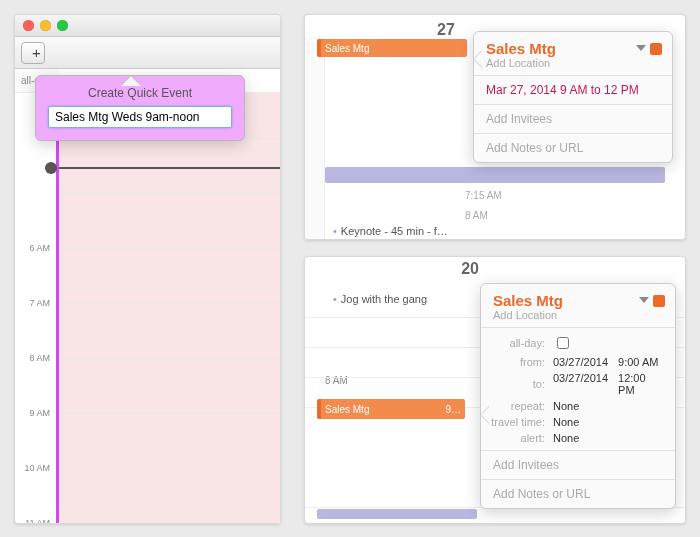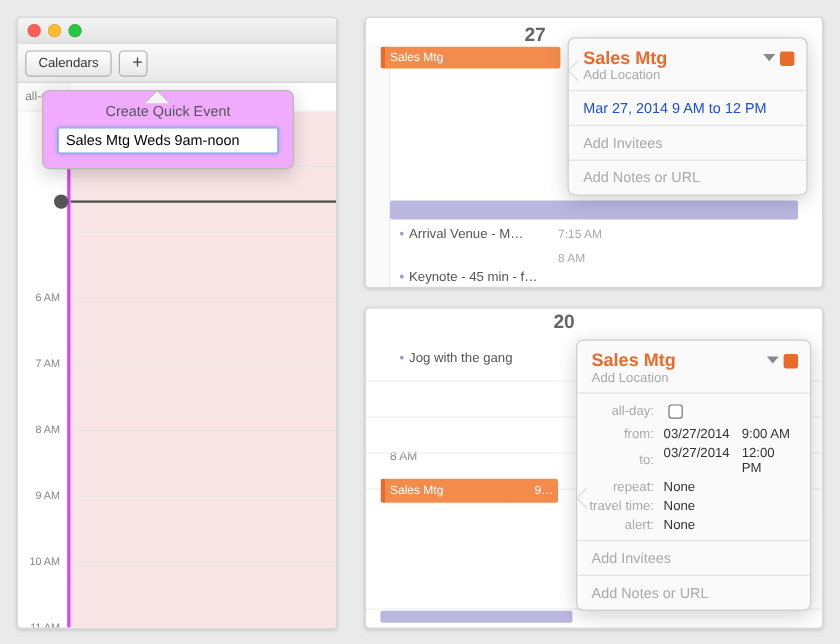--- a/index.html
+++ b/index.html
@@ -155,21 +155,21 @@
     border: 9px solid transparent; border-right-color: #fafafa;
     filter: drop-shadow(-1px 0 0 #ccc);
   }
   .evp-head { display: flex; justify-content: space-between; align-items: center; padding: 8px 10px 0 12px; }
   .evp-title { color: var(--orange); font-size: 15px; font-weight: 600; }
   .evp-chev { display: flex; align-items: center; gap: 4px; cursor: pointer; }
   .chev-sh { width:0; height:0; border:5px solid transparent; border-top:6px solid #888; margin-top:4px; }
   .sq { width: 12px; height: 12px; background: var(--orange); border-radius: 2px; }
   .evp-sub { color: var(--text-dim); font-size: 11px; padding: 0 12px 6px; }
   .evp-sep { height: 1px; background: #e2e2e2; }
-  .evp-row { padding: 7px 12px; font-size: 12px; color: #1d4ed8; }
+  .evp-row { padding: 7px 12px; font-size: 12px; color: #be185d; }
   .evp-dim { color: var(--text-dim); }
 
   .ev-pop-a { left: 168px; top: 16px; width: 200px; }
 
   
   .win-right-b {
     position: absolute; right: 14px; top: 256px;
     width: 382px; height: 268px; background: #fff; border: 1px solid var(--border);
     border-radius: 4px; box-shadow: 0 1px 3px rgba(0,0,0,0.12); overflow: hidden;
   }
@@ -214,23 +214,20 @@
 
 <div class="stage">
 
   <div class="win-left">
     <div class="titlebar">
       <div class="tl-btn tl-close"></div>
       <div class="tl-btn tl-min"></div>
       <div class="tl-btn tl-max"></div>
     </div>
     <div class="toolbar">
-      <div class="cal-btn">
-        <span>Calendars</span>
-      </div>
       <div class="cal-btn plus-btn">
         <span>+</span>
       </div>
     </div>
 
     <div class="timeline-wrap">
       <div class="allday-row">
         <span class="ad-label">all-day</span>
         <div class="ad-area"></div>
       </div>
@@ -265,21 +262,20 @@
     </div>
   </div>
 
   <div class="win-right-a">
     <div class="ra-side"></div>
     <div class="ra-date" style="position:absolute; left:132px; top:2px;">27</div>
     <div class="ra-event-pill">
       <span>Sales Mtg</span>
     </div>
     <div class="ra-lav-pill"></div>
-    <span class="ra-arrival bullet">Arrival Venue - M…</span>
     <span class="ra-time-sm ra-time-a">7:15 AM</span>
     <span class="ra-keynote bullet">Keynote - 45 min - f…</span>
     <span class="ra-time-sm ra-time-b">8 AM</span>
 
     <div class="ev-pop ev-pop-a">
       <div class="arrow-l"></div>
       <div class="evp-head">
         <span class="evp-title">Sales Mtg</span>
         <span class="evp-chev">
           <span class="chev-sh"></span>

